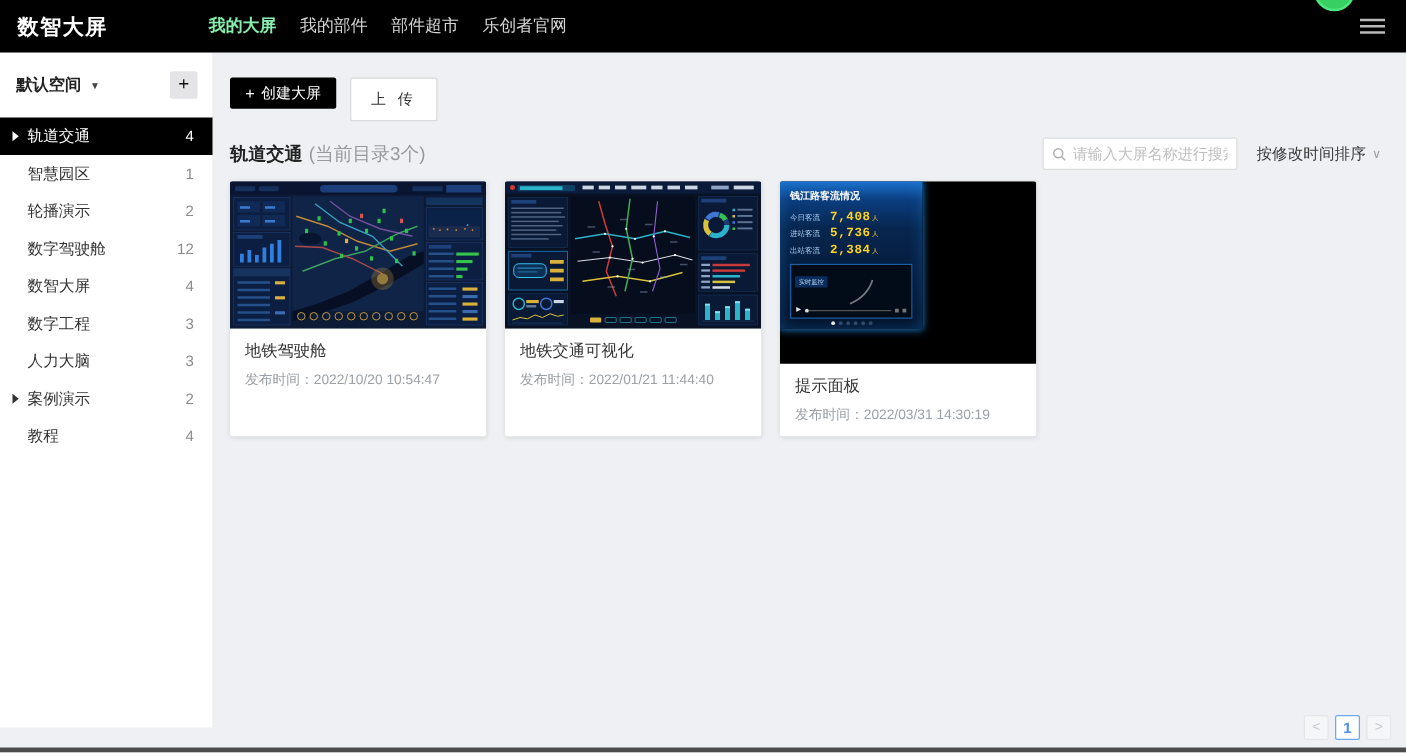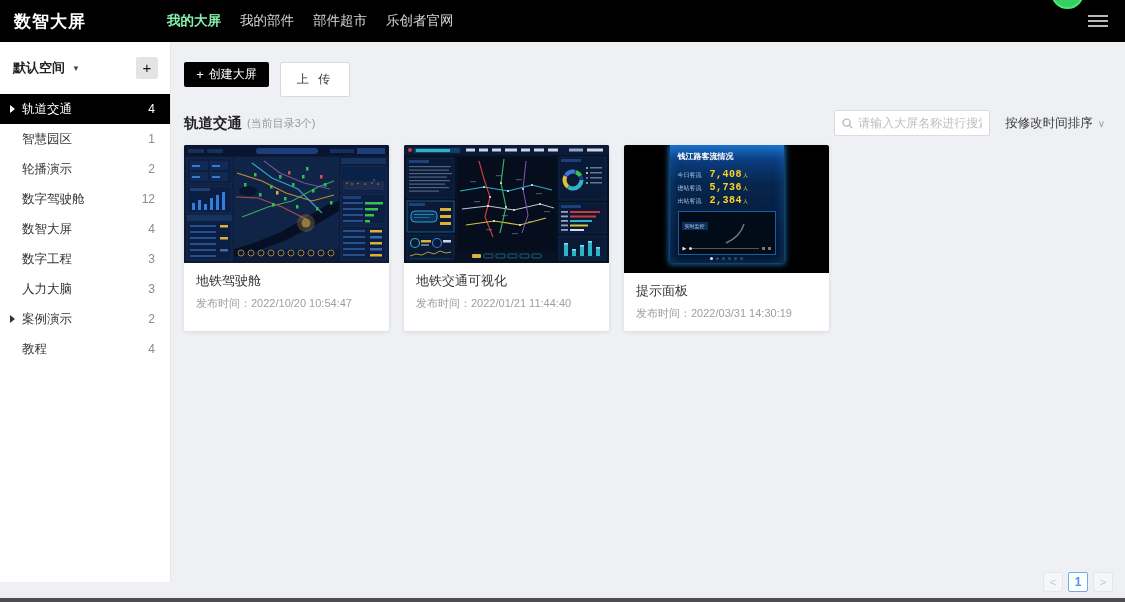--- a/index.html
+++ b/index.html
@@ -49,21 +49,21 @@
   .btn-create { width:85px; height:25px; background:#000; color:#fff; border:none;
     border-radius:2px; font-size:12px; cursor:pointer; display:flex; align-items:center;
     justify-content:center; gap:5px; }
   .btn-create .plus { font-size:13px; line-height:1; }
   .btn-upload { width:70px; height:35px; background:#fff; color:#333;
     border:1px solid #d9d9d9; border-radius:2px; font-size:12px; cursor:pointer;
     letter-spacing:3px; }
 
   .section-bar { display:flex; align-items:center; margin:13px 20px 0 12px; }
   .section-title { font-size:14.5px; font-weight:bold; color:#222; }
-  .section-sub { font-size:11px; color:#999; margin-left:5px; }
+  .section-sub { font-size:15px; color:#999; margin-left:5px; }
   .search-box { margin-left:auto; width:156px; height:26px; background:#fff;
     border:1px solid #dcdcdc; border-radius:2px; display:flex; align-items:center;
     padding:0 7px; }
   .search-box svg { flex:none; }
   .search-box input { border:none; outline:none; width:100%; margin-left:5px;
     font-size:12px; color:#333; background:transparent;
     font-family:"Liberation Sans","DejaVu Sans",sans-serif; }
   .search-box input::placeholder { color:#bfbfbf; }
   .sort-box { display:flex; align-items:center; margin-left:15px; cursor:pointer; }
   .sort-label { font-size:12.5px; color:#3a3a3a; }
@@ -72,22 +72,22 @@
   
   .cards { display:flex; gap:15px; margin:9px 0 0 12px; }
   .card { width:205px; background:#fff; border-radius:2px; overflow:hidden;
     box-shadow:0 1px 4px rgba(0,0,0,.10); cursor:pointer; }
   .thumb { display:block; width:205px; height:118px; }
   .card-footer { padding:9px 12px 10px; }
   .card-title { font-size:13px; color:#333; }
   .card-time { margin-top:6px; font-size:11px; color:#9aa0a6; }
 
   
-  .thumb3 { width:205px; height:128px; background:#000; display:flex;
-    justify-content:center; position:relative; }
+  .thumb3 { width:205px; height:146px; background:#000; display:flex;
+    position:relative; }
   .bluePanel { position:relative; width:114px; height:118px; padding:4px 8px 0;
     background:linear-gradient(180deg,#1a6ec9 0%,#0b3d7e 13%,#07264f 32%,#031129 100%);
     box-shadow:0 0 6px 1px rgba(35,140,230,.85), inset 0 0 12px rgba(35,140,230,.35); }
   .bp-title { font-size:8px; font-weight:bold; color:#fff; margin:2px 0 7px; }
   .bp-row { display:flex; align-items:baseline; margin:2px 0;font-family:Liberation Mono, monospace; }
   .bp-label { width:32px; font-size:6px; color:#a9cdf2; }
   .bp-value { font-size:10px; font-weight:bold; color:#ffd21f; letter-spacing:.5px; }
   .bp-unit { font-size:5px; color:#ffd21f; margin-left:1px; }
   .monitor { margin-top:5px; height:44px; border:1px solid #1d5c9e; background:#020b18;
     padding:2px 3px; position:relative; }

